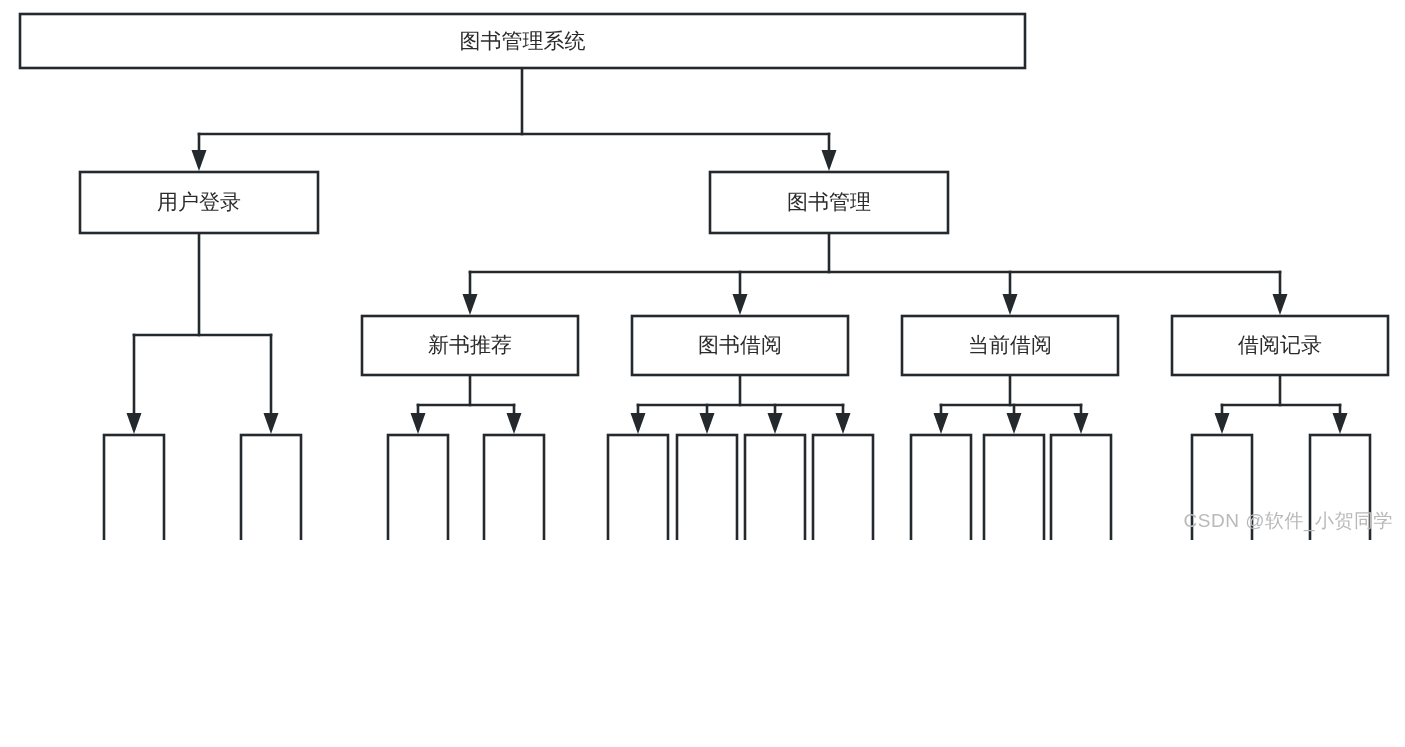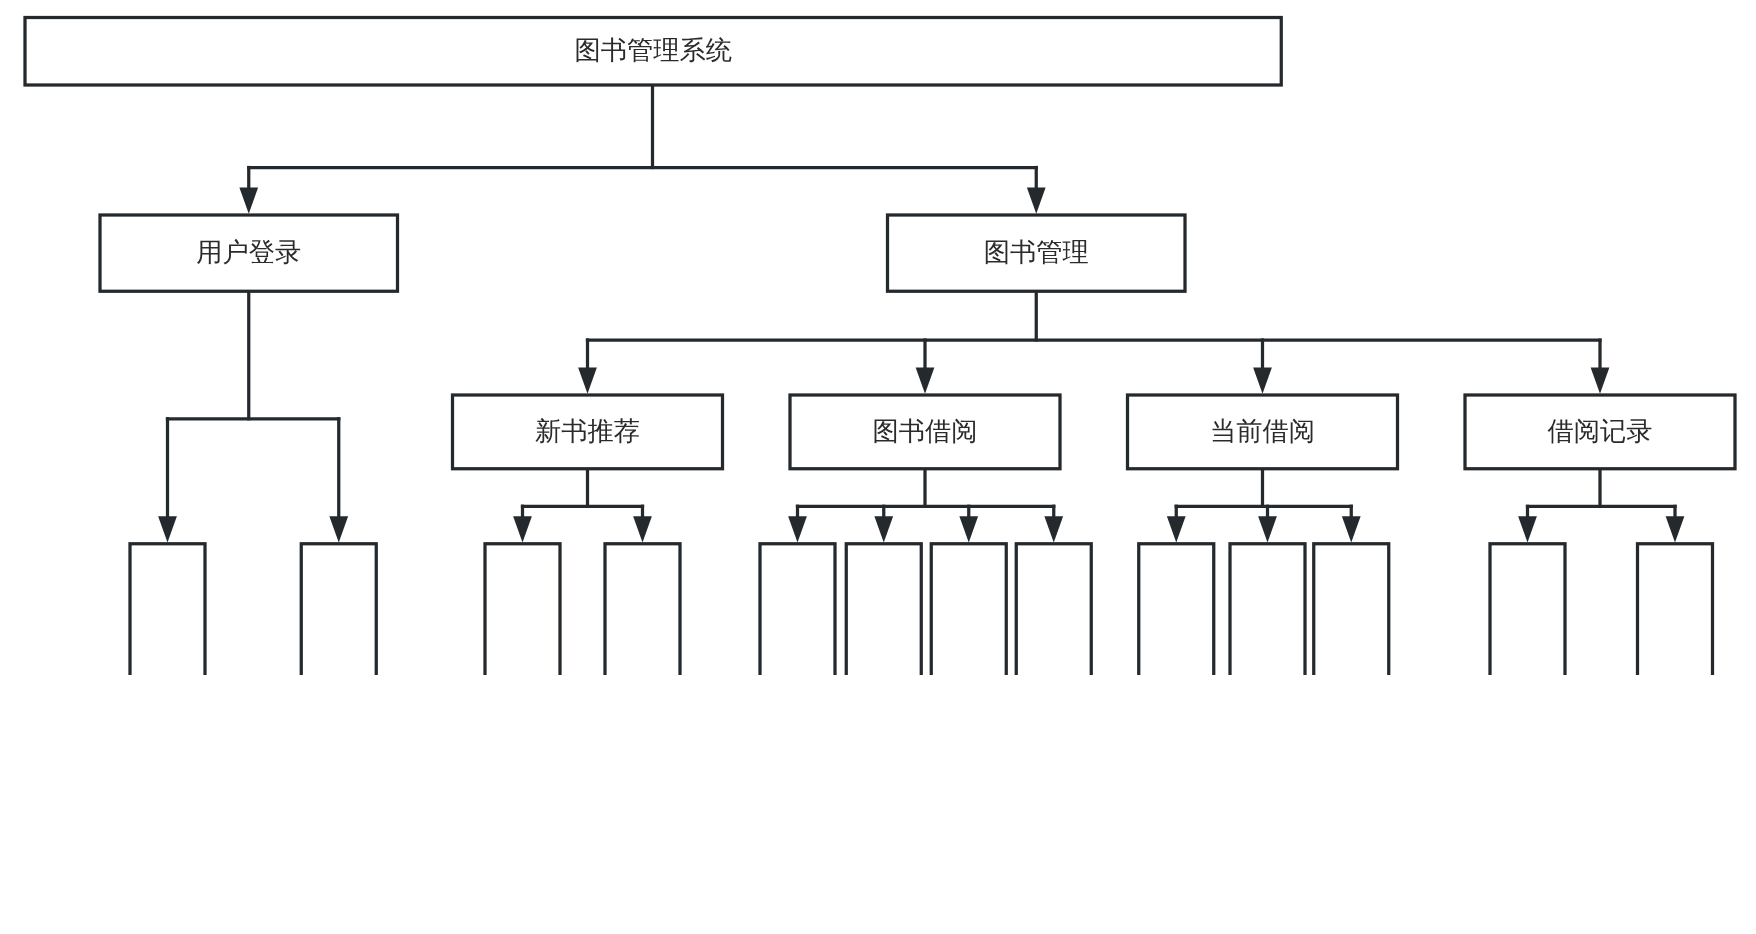--- a/index.html
+++ b/index.html
@@ -214,13 +214,14 @@
         <span class="node-label-v" style="position: static;">确认归还（管理员）</span>
       </div>
       <div class="vbox-wrap" style="left: 1192px; top: 435px; width: 60px; height: 299px;">
         <span class="node-label-v" style="position: static;">新增借阅记录</span>
       </div>
       <div class="vbox-wrap" style="left: 1310px; top: 435px; width: 60px; height: 299px;">
         <span class="node-label-v" style="position: static;">查询借阅记录</span>
       </div>
     </div>
 
+  <div id="watermark">CSDN @软件_小贺同学</div>
 </div>
 
 </body></html>

